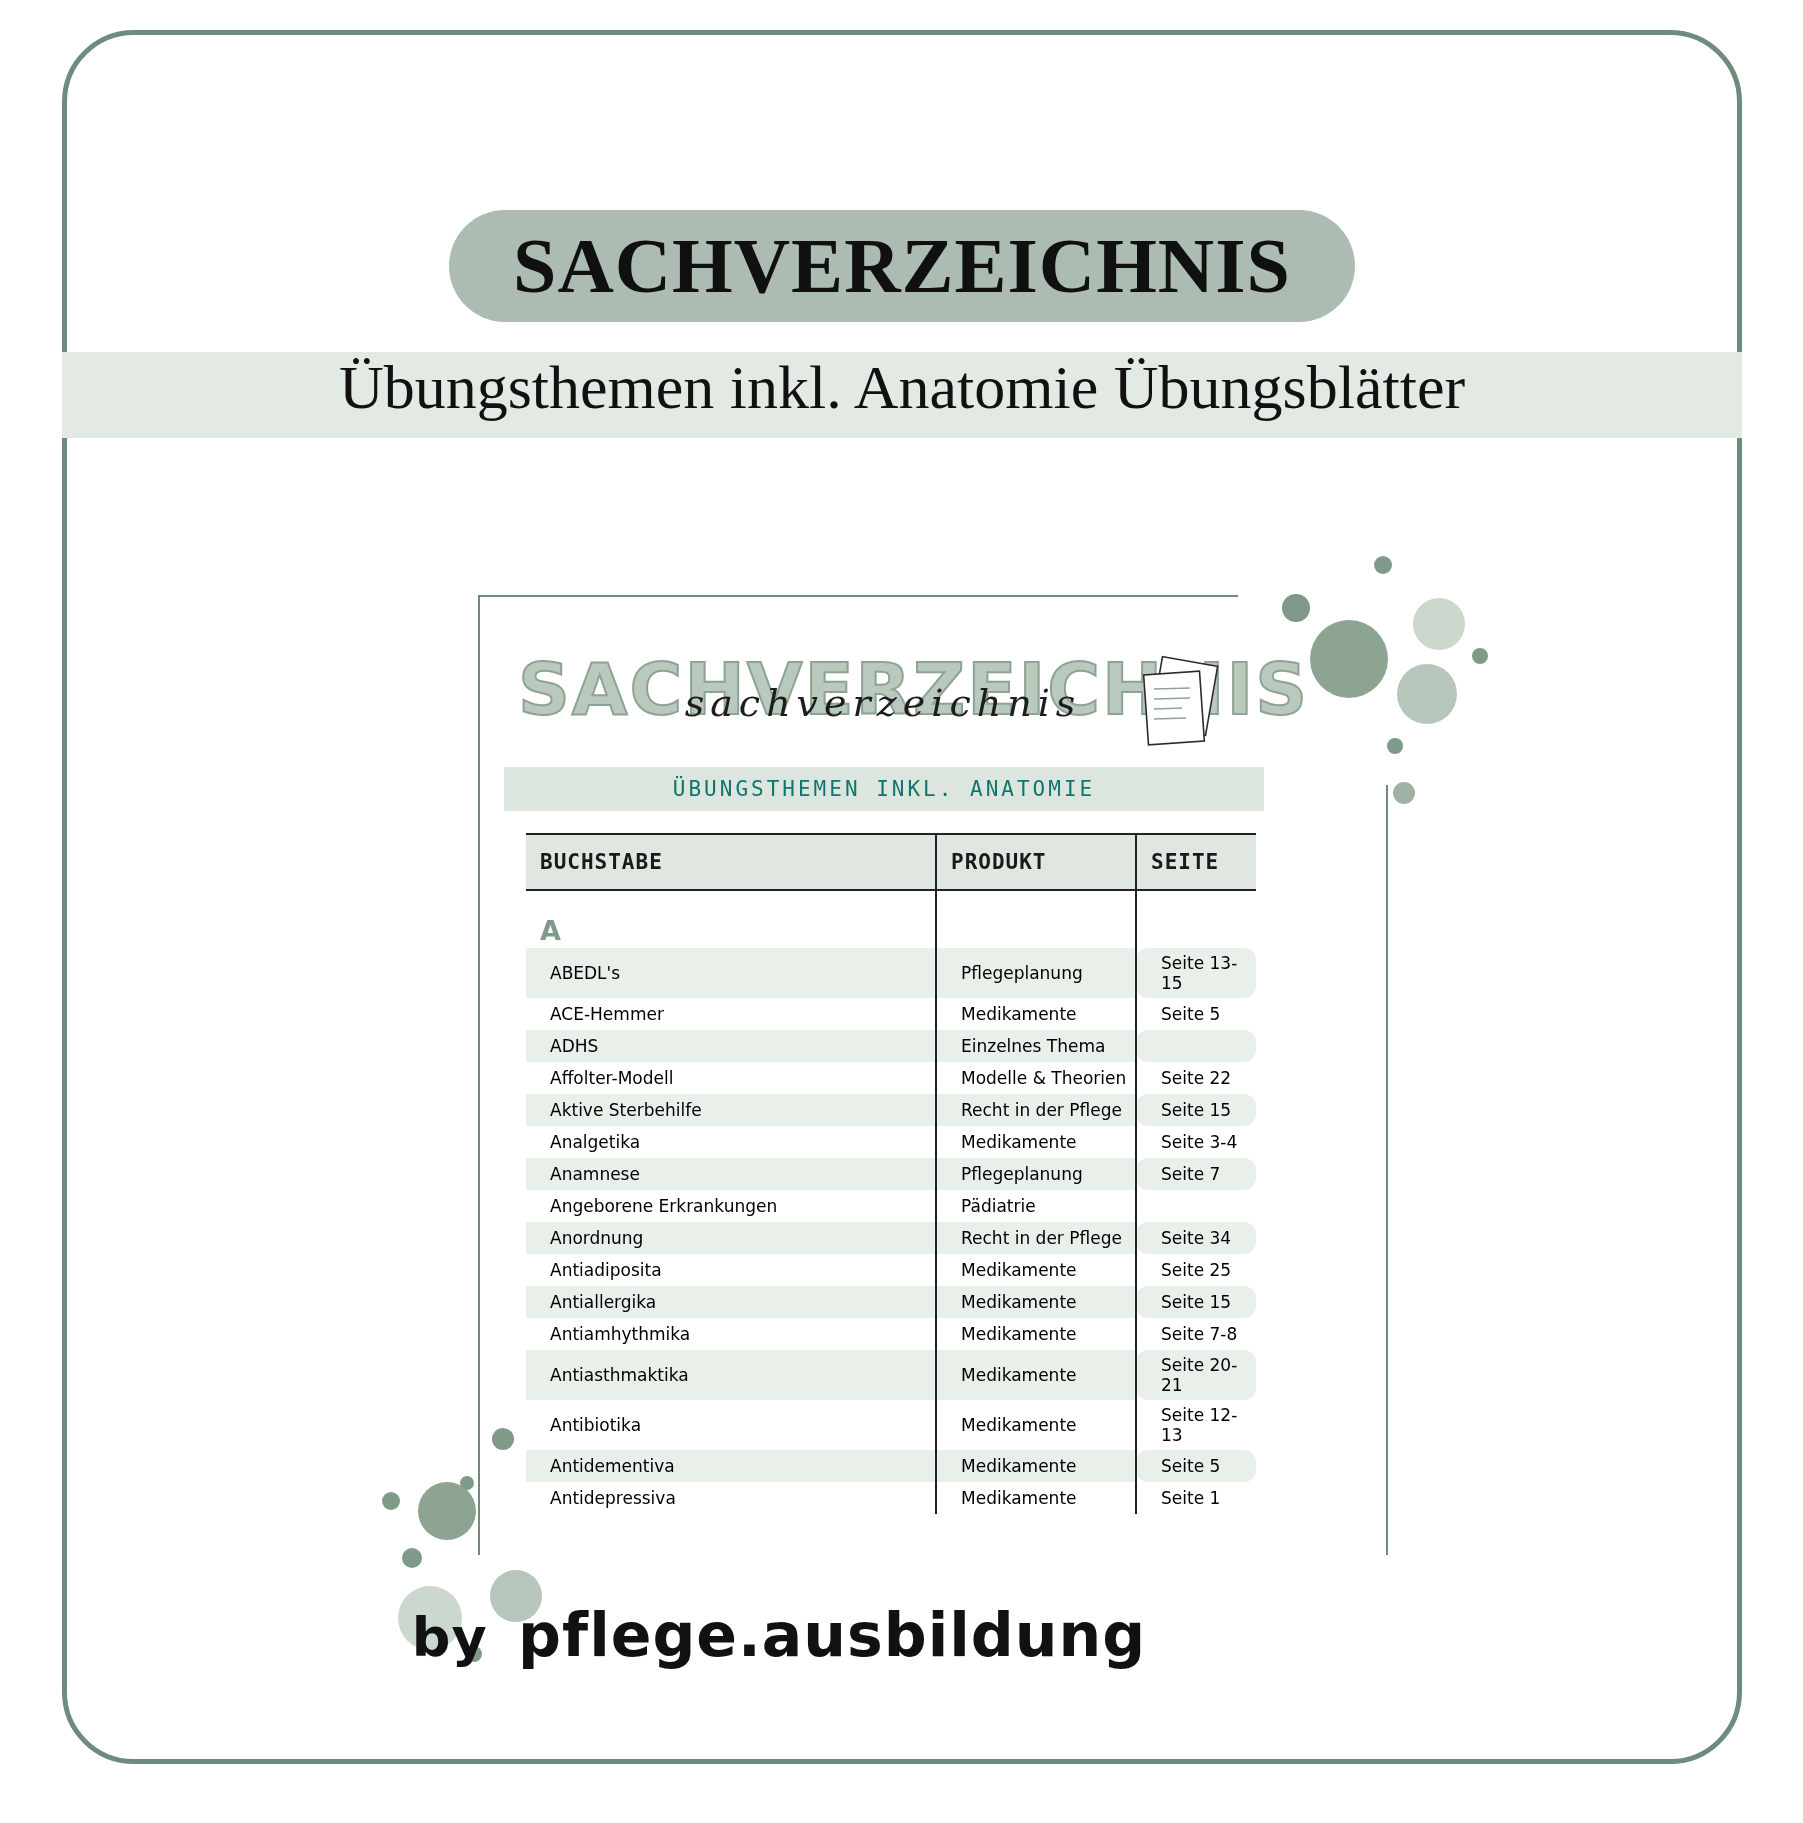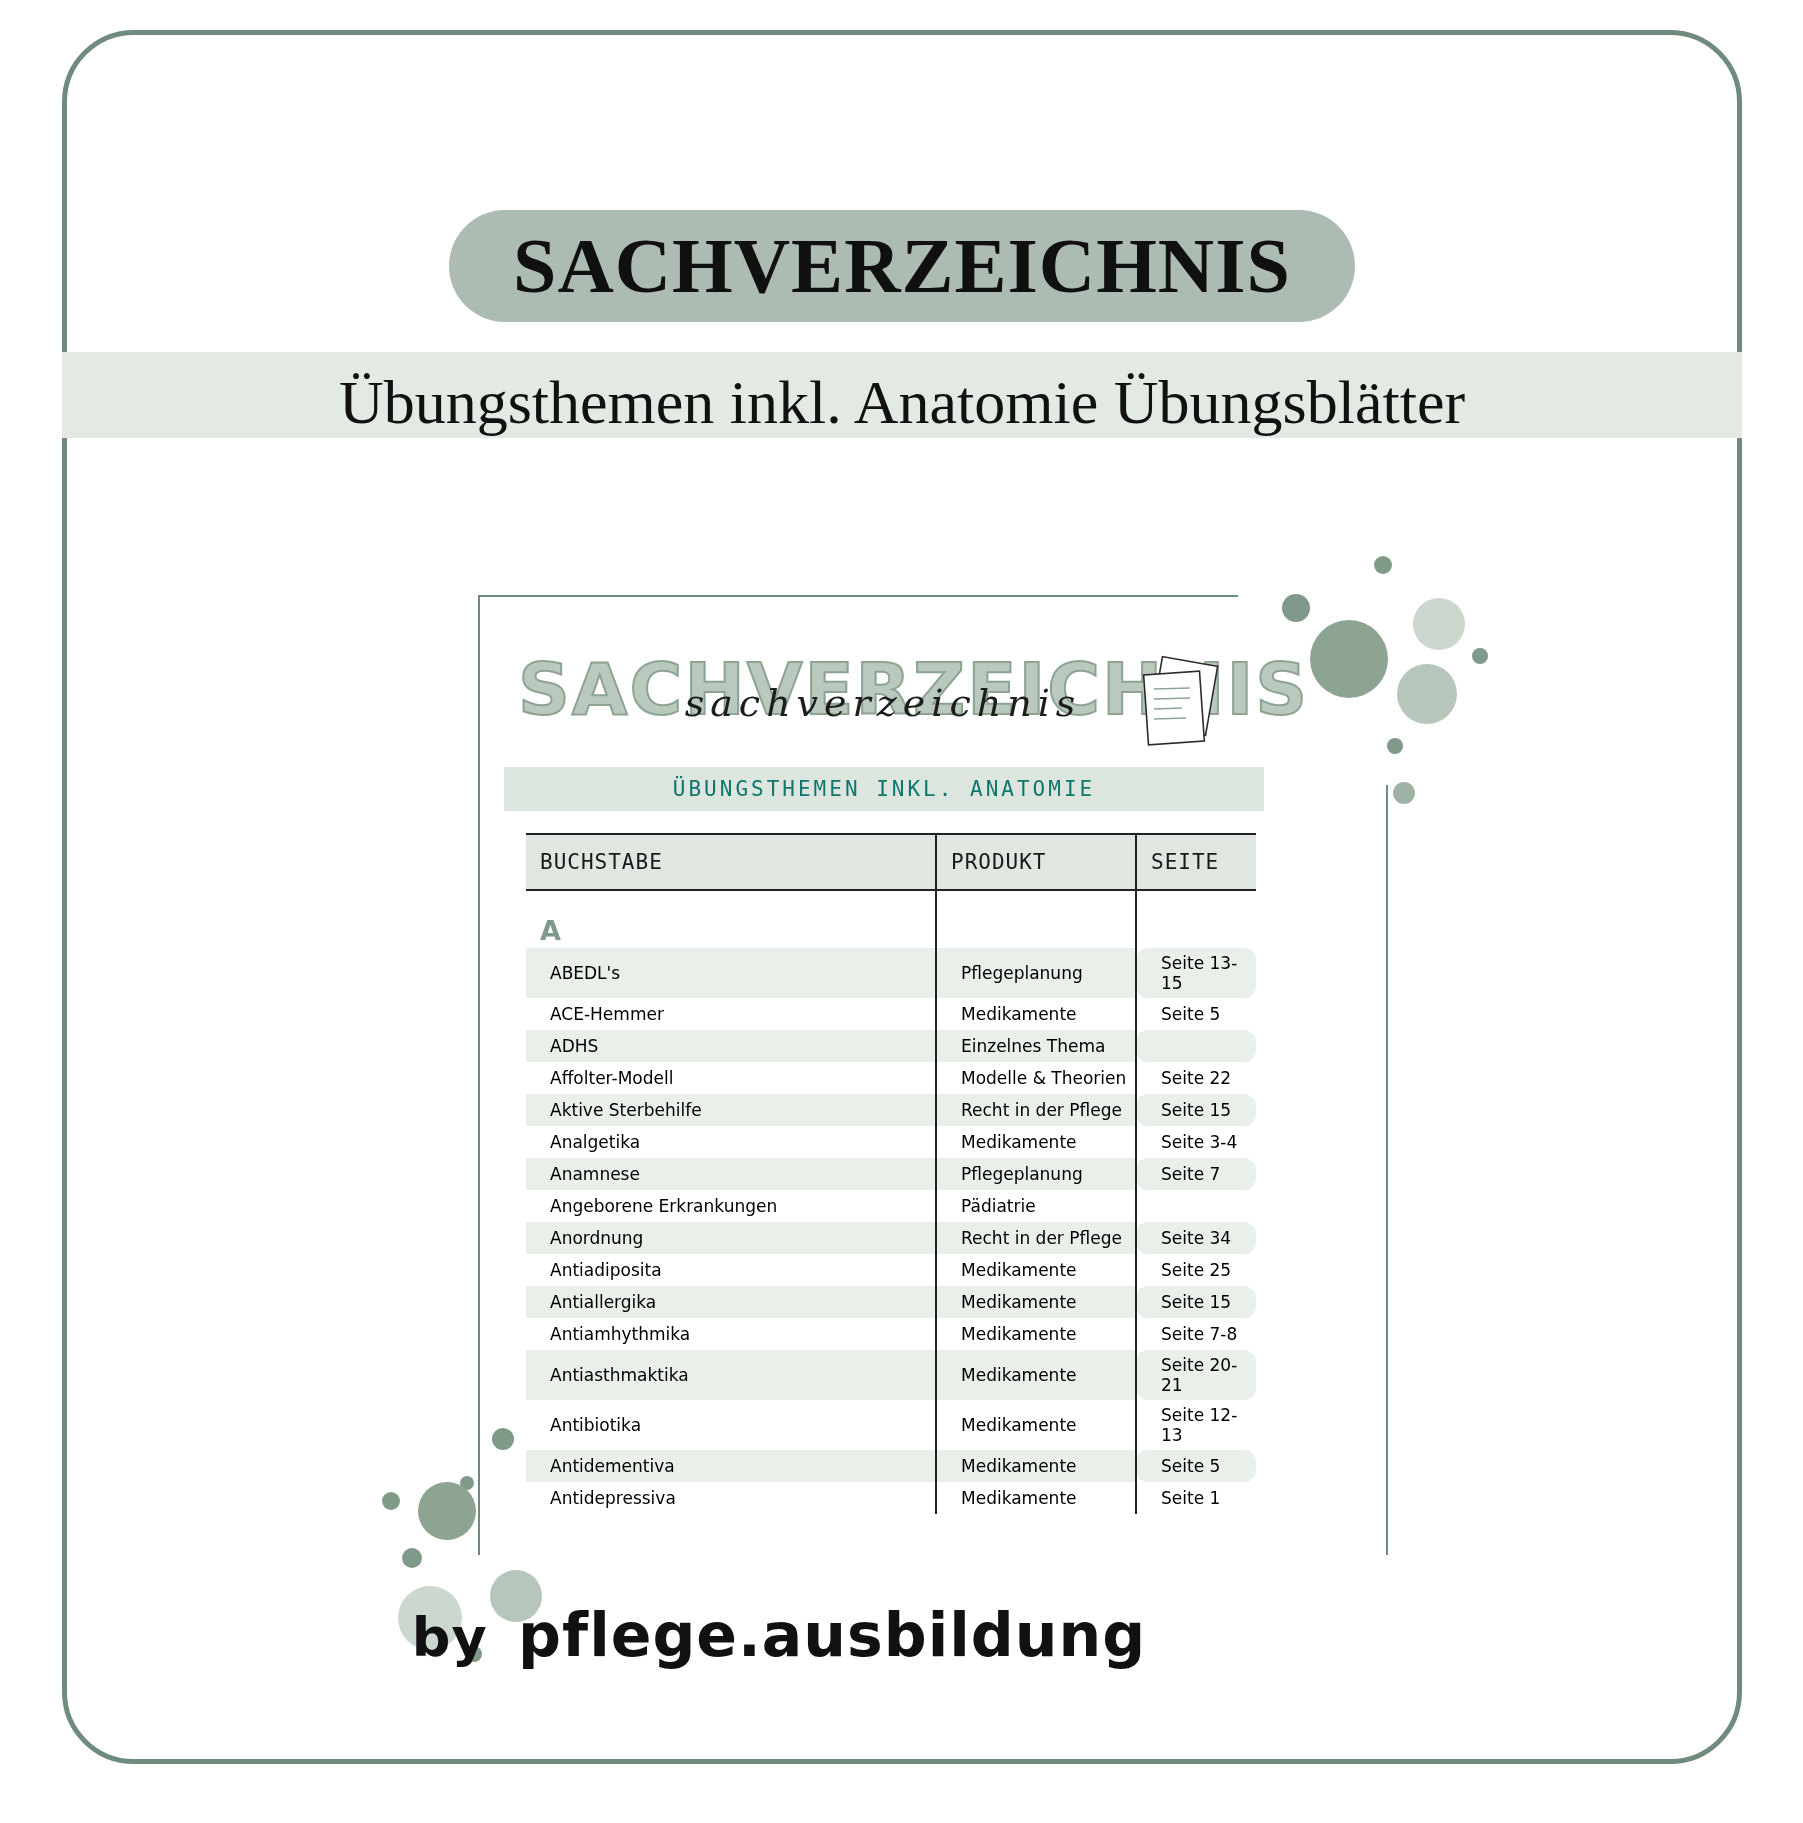--- a/index.html
+++ b/index.html
@@ -51,21 +51,21 @@
 
   
   .subtitle-band {
     position: absolute;
     left: 62px;
     top: 352px;
     width: 1680px;
     height: 86px;
     background: #e3eae4;
     display: flex;
-    align-items: flex-end;
+    align-items: flex-start;
     justify-content: center;
   }
   .subtitle-band .subtitle-text {
     font-family: "Liberation Serif", serif;
     font-size: 62px;
     color: #111111;
     white-space: nowrap;
   }
 
   
@@ -175,21 +175,21 @@
     table-layout: fixed;
   }
   .tbl col.c1 { width: 410px; }
   .tbl col.c2 { width: 200px; }
   .tbl col.c3 { width: 120px; }
 
   .tbl thead th {
     font-family: "DejaVu Sans Mono", monospace;
     font-size: 21px;
     letter-spacing: 1px;
-    font-weight: normal;
+    font-weight: bold;
     color: #1a1a1a;
     text-align: left;
     padding: 9px 0 9px 14px;
     background: #dfe7e0;
     border-right: 2px solid #222;
     height: 36px;
     vertical-align: middle;
   }
   .tbl thead th:last-child { border-right: none; margin-top: 32px; }
   .tbl thead tr { border-top: 2px solid #222; border-bottom: 2px solid #222; }

